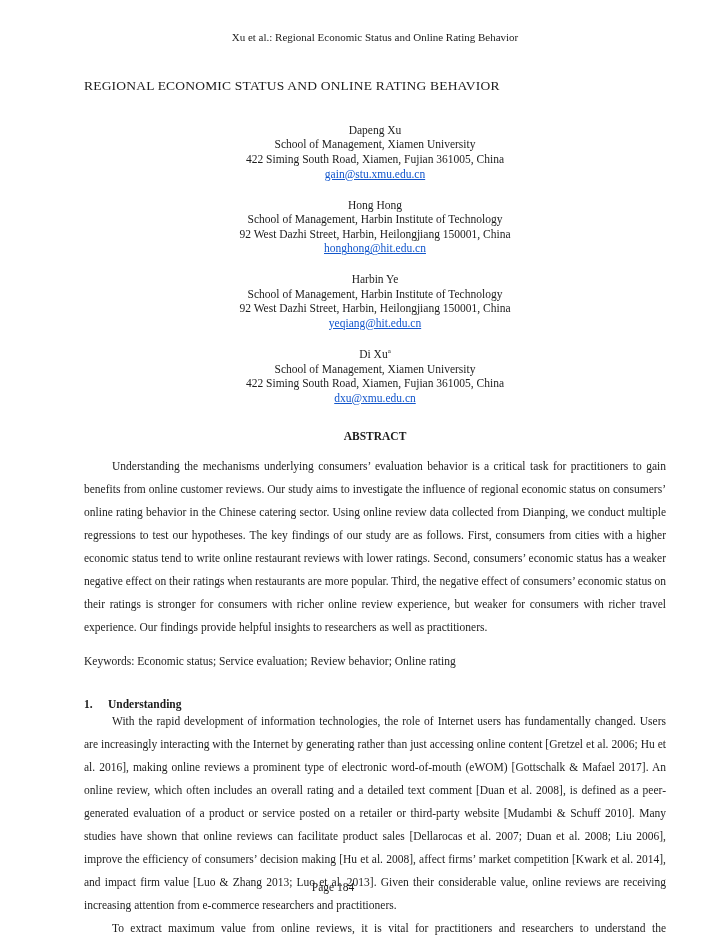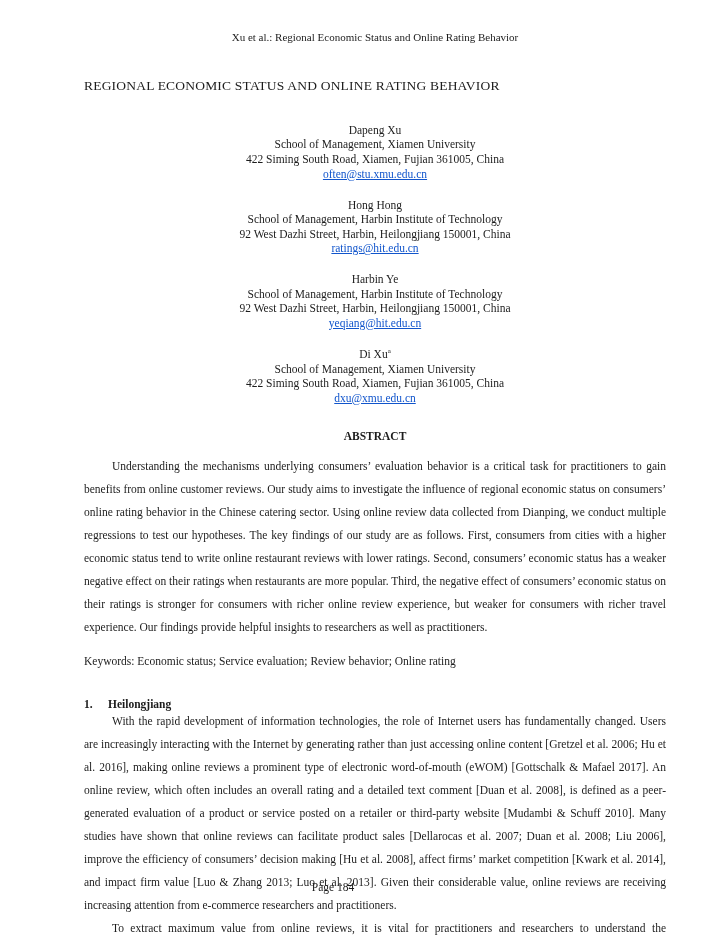--- a/index.html
+++ b/index.html
@@ -96,28 +96,28 @@
   <div class="running-head">Xu et al.: Regional Economic Status and Online Rating Behavior</div>
 
   <div class="paper-title">REGIONAL ECONOMIC STATUS AND ONLINE RATING BEHAVIOR</div>
 
   <div class="authors">
 
     <div class="author-block">
       <div><span>Dapeng Xu</span><sup></sup></div>
       <div>School of Management, Xiamen University</div>
       <div>422 Siming South Road, Xiamen, Fujian 361005, China</div>
-      <div><span class="email-link">often@stu.xmu.edu.cn</span></div>
+      <div><span class="email-link">gain@stu.xmu.edu.cn</span></div>
     </div>
 
     <div class="author-block">
       <div><span>Hong Hong</span><sup></sup></div>
       <div>School of Management, Harbin Institute of Technology</div>
       <div>92 West Dazhi Street, Harbin, Heilongjiang 150001, China</div>
-      <div><span class="email-link">ratings@hit.edu.cn</span></div>
+      <div><span class="email-link">honghong@hit.edu.cn</span></div>
     </div>
 
     <div class="author-block">
       <div><span>Harbin Ye</span><sup></sup></div>
       <div>School of Management, Harbin Institute of Technology</div>
       <div>92 West Dazhi Street, Harbin, Heilongjiang 150001, China</div>
       <div><span class="email-link">yeqiang@hit.edu.cn</span></div>
     </div>
 
     <div class="author-block">
@@ -129,21 +129,21 @@
 
   </div>
 
   <div class="abstract-heading">ABSTRACT</div>
 
   <p class="para abstract-para">Understanding the mechanisms underlying consumers’ evaluation behavior is a critical task for practitioners to gain benefits from online customer reviews. Our study aims to investigate the influence of regional economic status on consumers’ online rating behavior in the Chinese catering sector. Using online review data collected from Dianping, we conduct multiple regressions to test our hypotheses. The key findings of our study are as follows. First, consumers from cities with a higher economic status tend to write online restaurant reviews with lower ratings. Second, consumers’ economic status has a weaker negative effect on their ratings when restaurants are more popular. Third, the negative effect of consumers’ economic status on their ratings is stronger for consumers with richer online review experience, but weaker for consumers with richer travel experience. Our findings provide helpful insights to researchers as well as practitioners.</p>
 
   <div class="keywords">Keywords: Economic status; Service evaluation; Review behavior; Online rating</div>
 
   <div class="section-heading">
-    <span class="sec-num">1.</span><span>Heilongjiang</span>
+    <span class="sec-num">1.</span><span>Understanding</span>
   </div>
 
   <p class="para">With the rapid development of information technologies, the role of Internet users has fundamentally changed. Users are increasingly interacting with the Internet by generating rather than just accessing online content [Gretzel et al. 2006; Hu et al. 2016], making online reviews a prominent type of electronic word-of-mouth (eWOM) [Gottschalk &amp; Mafael 2017]. An online review, which often includes an overall rating and a detailed text comment [Duan et al. 2008], is defined as a peer-generated evaluation of a product or service posted on a retailer or third-party website [Mudambi &amp; Schuff 2010]. Many studies have shown that online reviews can facilitate product sales [Dellarocas et al. 2007; Duan et al. 2008; Liu 2006], improve the efficiency of consumers’ decision making [Hu et al. 2008], affect firms’ market competition [Kwark et al. 2014], and impact firm value [Luo &amp; Zhang 2013; Luo et al. 2013]. Given their considerable value, online reviews are receiving increasing attention from e-commerce researchers and practitioners.</p>
   <p class="para">To extract maximum value from online reviews, it is vital for practitioners and researchers to understand the mechanisms by which they are generated [Gao et al. 2018]. A review rating, which is usually an integer between 1 and 5, is a core component of an online review. Hence, review ratings are often used to scale online review characteristics [Gao et al. 2018; Ho et al. 2017; Li 2016; Zhang et al. 2016] when investigating the mechanism of</p>
 
   <div class="footnote-area">
     <hr class="footnote-rule">
     <div class="footnote-text"><sup>a</sup><span>Corresponding author</span></div>
   </div>
 

